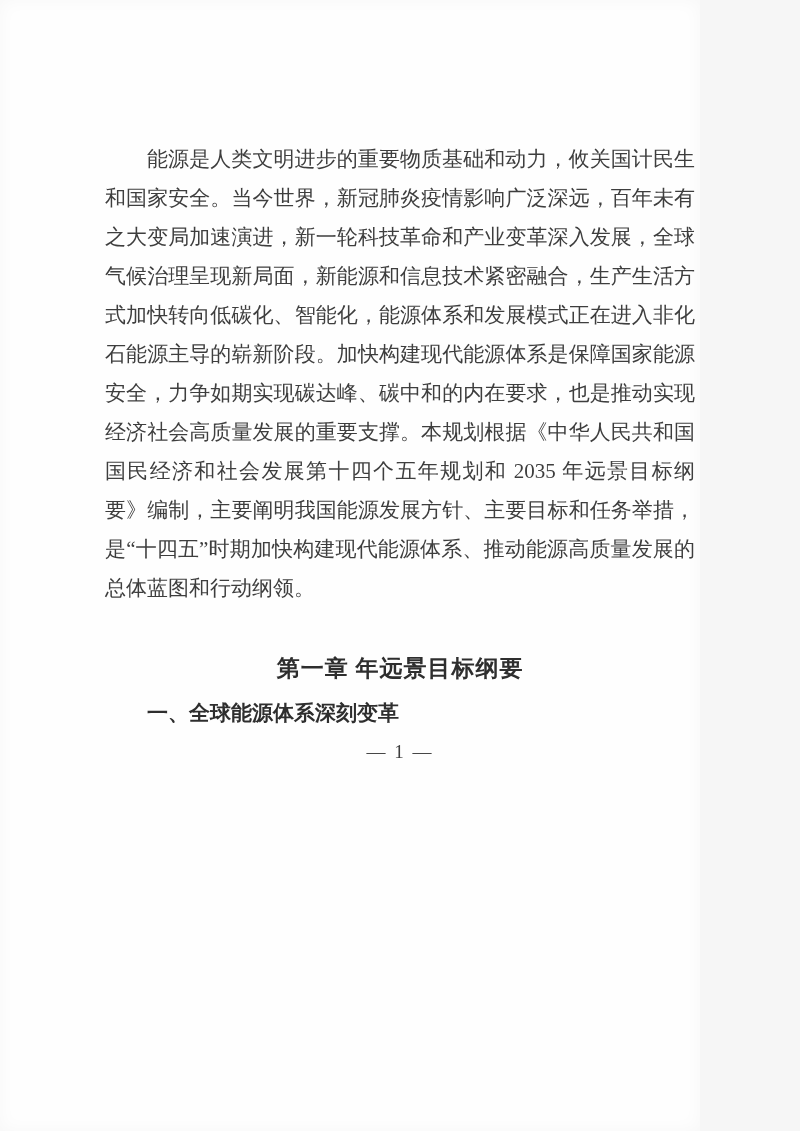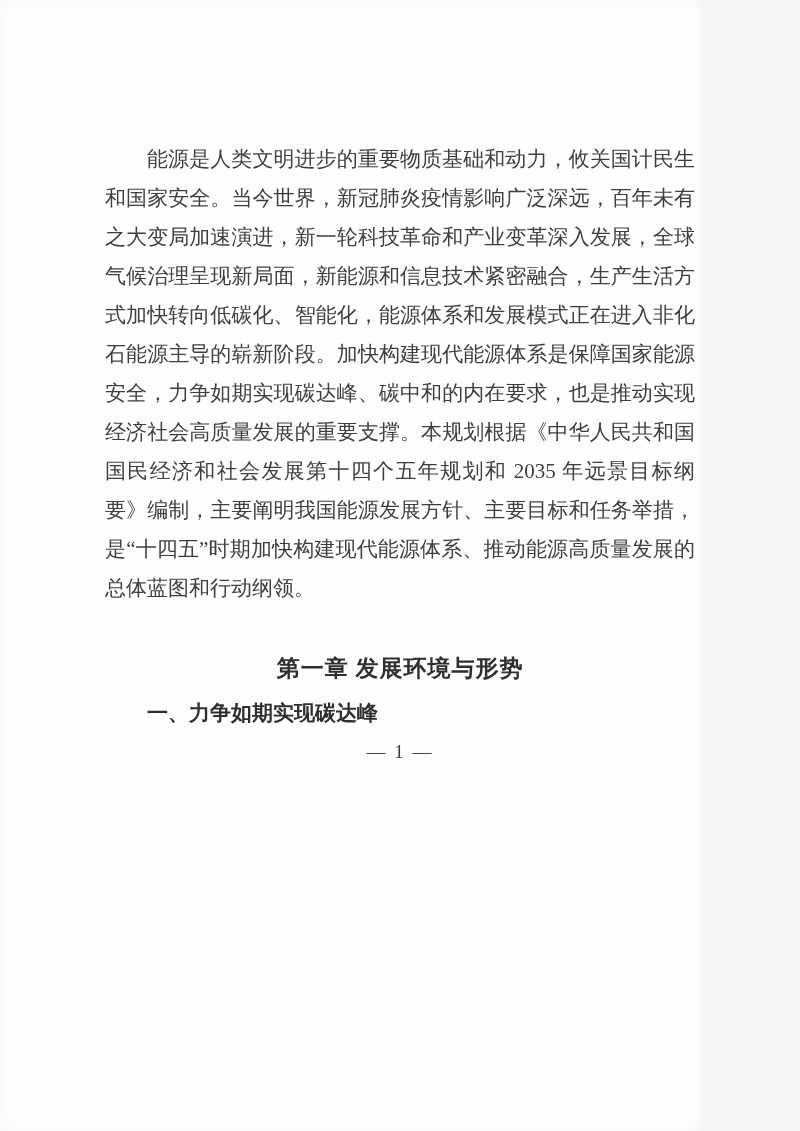--- a/index.html
+++ b/index.html
@@ -62,21 +62,21 @@
   }
 </style>
 </head>
 <body>
 
 <div class="doc-page">
   <div class="doc-content">
 
     <p class="body-para">能源是人类文明进步的重要物质基础和动力，攸关国计民生和国家安全。当今世界，新冠肺炎疫情影响广泛深远，百年未有之大变局加速演进，新一轮科技革命和产业变革深入发展，全球气候治理呈现新局面，新能源和信息技术紧密融合，生产生活方式加快转向低碳化、智能化，能源体系和发展模式正在进入非化石能源主导的崭新阶段。加快构建现代能源体系是保障国家能源安全，力争如期实现碳达峰、碳中和的内在要求，也是推动实现经济社会高质量发展的重要支撑。本规划根据《中华人民共和国国民经济和社会发展第十四个五年规划和 2035 年远景目标纲要》编制，主要阐明我国能源发展方针、主要目标和任务举措，是“十四五”时期加快构建现代能源体系、推动能源高质量发展的总体蓝图和行动纲领。</p>
 
-    <h1 class="chapter-heading">第一章 发展环境与形势</h1>
+    <h1 class="chapter-heading">第一章 年远景目标纲要</h1>
 
 
-    <h2 class="section-heading">一、力争如期实现碳达峰</h2>
+    <h2 class="section-heading">一、全球能源体系深刻变革</h2>
 
     <div class="page-number">— 1 —</div>
 
   </div>
 </div>
 
 </body></html>

